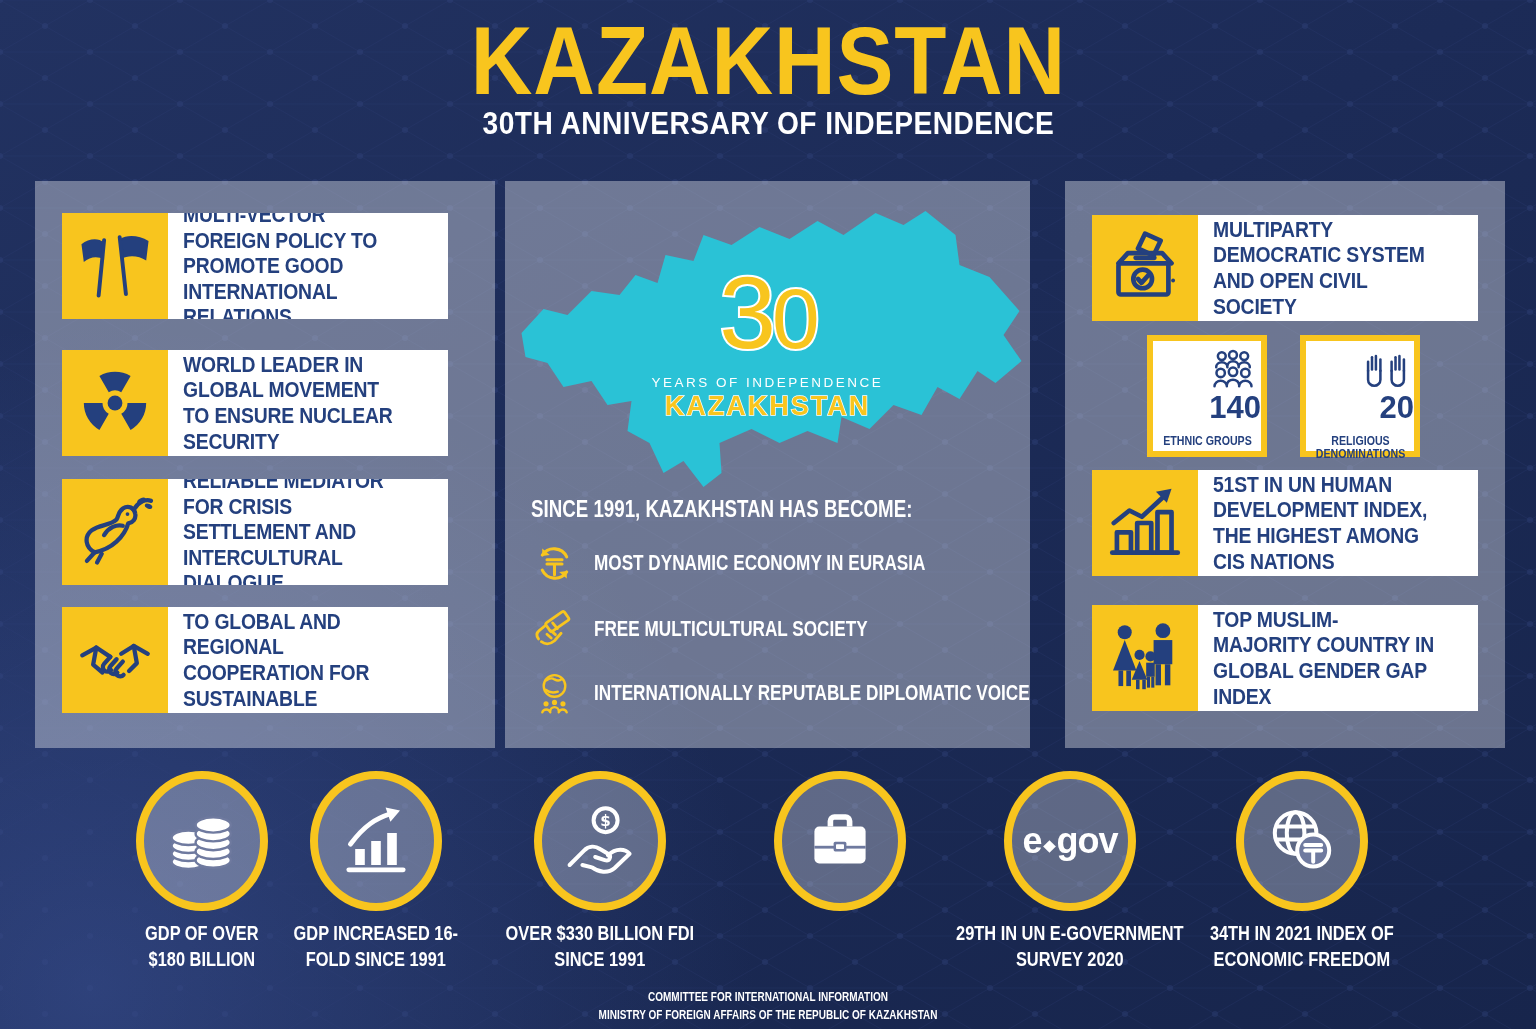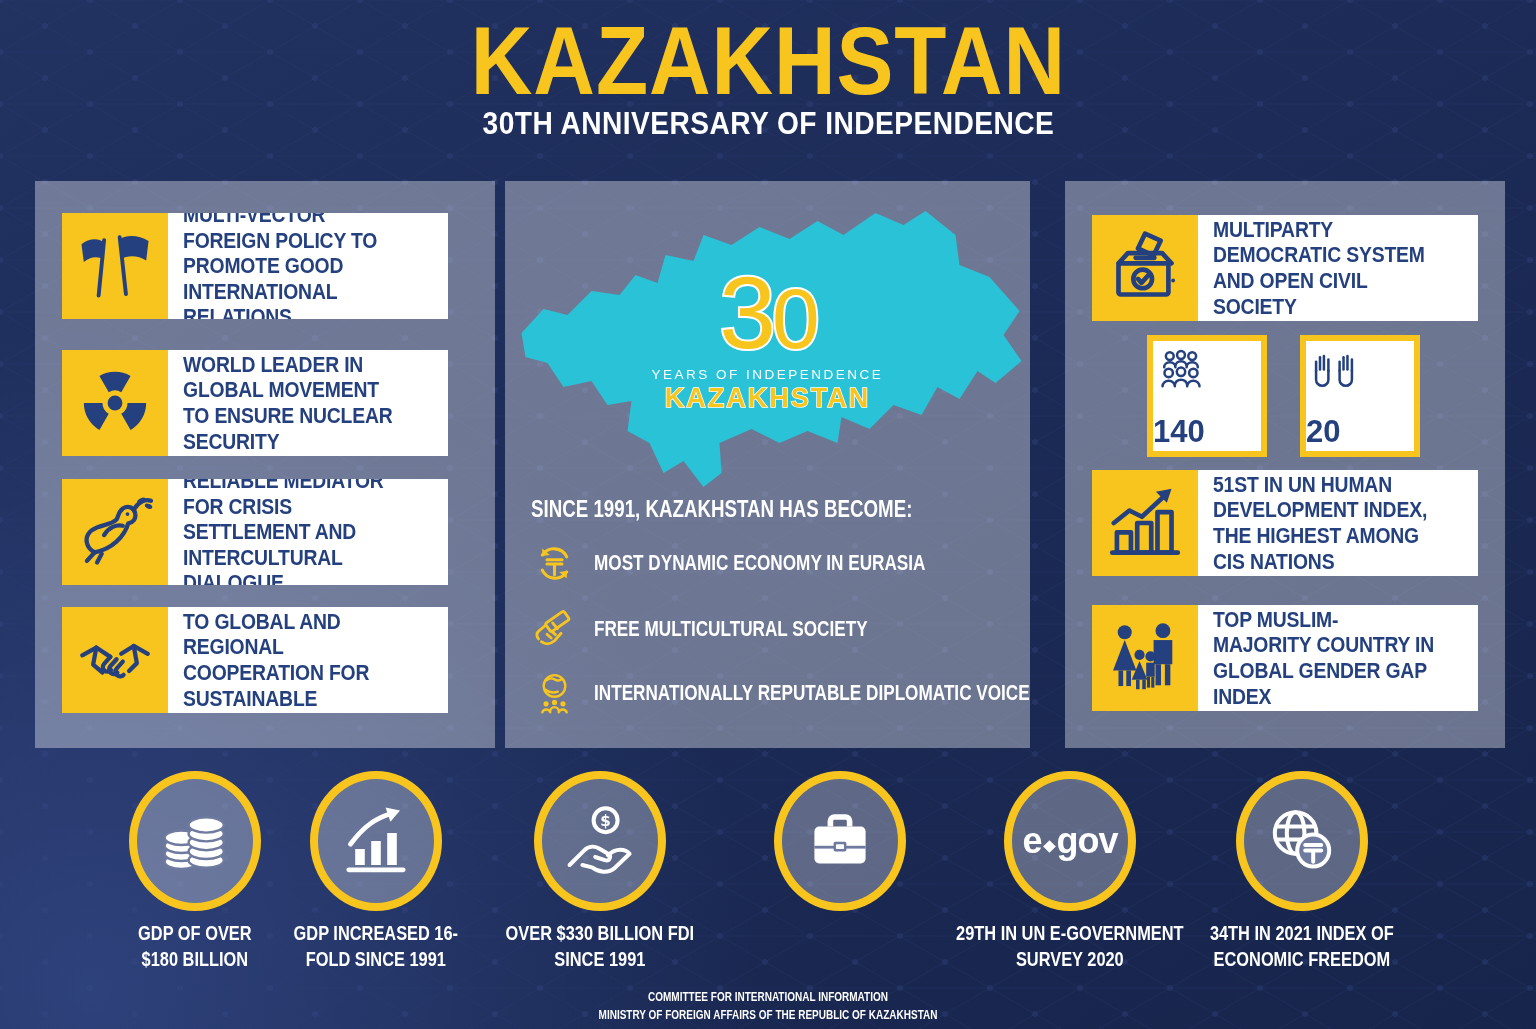--- a/index.html
+++ b/index.html
@@ -23,31 +23,31 @@
   .panel-left{left:35px;width:460px;}
   .panel-center{left:505px;width:525px;}
   .panel-right{left:1065px;width:440px;}
   .prow{position:absolute;left:27px;width:386px;height:106px;display:flex;}
   .picon{width:106px;height:106px;background:#F8C51E;flex:0 0 106px;display:flex;align-items:center;justify-content:center;}
   .picon svg{width:78px;height:78px;}
   .ptext{flex:1;background:#ffffff;display:flex;align-items:center;padding:4px 6px 4px 15px;overflow:hidden;}
   .ptext span{font-size:22.5px;font-weight:700;color:#24407E;line-height:1.14;letter-spacing:-.2px;}
   
   .statcard{position:absolute;width:120px;height:122px;background:#fff;border:6px solid #F8C51E;box-sizing:border-box;
-    display:flex;flex-direction:column;align-items:flex-start;justify-content:flex-start;padding-top:6px;gap:24px;}
+    display:flex;flex-direction:column;align-items:flex-end;justify-content:flex-start;padding-top:6px;}
   .statcard svg{width:56px;height:44px;flex:0 0 auto;}
   .stat-value{font-size:31px;font-weight:700;color:#24407E;line-height:1.0;margin-top:1px;}
   .stat-label{font-size:12.5px;font-weight:700;color:#24407E;text-align:center;line-height:1.05;margin-top:12px;width:100%;padding-left:32px;}
   
   .mapwrap{position:absolute;left:2px;top:10px;width:521px;height:300px;}
   .map-logo{position:absolute;left:0;right:0;top:86px;text-align:center;}
   .logo-num{font-size:102px;font-weight:400;line-height:.92;color:#F8C51E;
     -webkit-text-stroke:4px #ffffff;paint-order:stroke fill;letter-spacing:-4px;}
   .logo-num .n0{font-size:.84em;}
-  .logo-cap{font-size:13.5px;font-weight:400;color:#ffffff;letter-spacing:2.5px;margin-top:6px;}
+  .logo-cap{font-size:13.5px;font-weight:400;color:#ffffff;letter-spacing:2.5px;margin-top:14px;}
   .logo-country{font-size:27px;font-weight:700;color:#F8C51E;-webkit-text-stroke:1.5px #fff;paint-order:stroke fill;letter-spacing:2px;margin-top:1px;}
   .c-heading{position:absolute;left:26px;top:314px;color:#fff;font-size:24px;font-weight:700;width:470px;}
   .bullet{position:absolute;left:26px;width:480px;height:48px;display:flex;align-items:center;justify-content:flex-end;}
   .bullet svg{width:47px;height:47px;flex:0 0 47px;margin-right:16px;}
   .bullet-text{color:#fff;font-size:22px;font-weight:700;min-width:0;width:100%;}
   
   .bstat{position:absolute;top:771px;width:240px;text-align:center;}
   .bcircle{width:132px;height:140px;margin:0 auto;border:8px solid #F8C51E;border-radius:50%;
     background:rgba(255,255,255,.30);box-sizing:border-box;display:flex;align-items:center;justify-content:center;}
   .bcircle svg{width:80px;height:80px;}
@@ -322,21 +322,21 @@
               <rect x="58" y="74" width="4" height="14"></rect>
           </g>
         </svg>
       </div>
       <div class="ptext">
           <span class="cond-l">TOP MUSLIM-MAJORITY COUNTRY IN GLOBAL GENDER GAP INDEX</span>
         </div>
     </div>
   </div>
 
-  <div class="bstat" style="left:75px">
+  <div class="bstat" style="left:82px">
     <div class="bcircle">
       <svg viewBox="0 0 100 100">
         <g fill="#ffffff" stroke="#6F7A9F" stroke-width="3">
           <ellipse cx="33" cy="76" rx="21" ry="9"></ellipse>
             <ellipse cx="33" cy="66" rx="21" ry="9"></ellipse>
           <ellipse cx="33" cy="56" rx="21" ry="9"></ellipse>
             <ellipse cx="33" cy="46" rx="21" ry="9"></ellipse>
           <ellipse cx="64" cy="74" rx="22" ry="9.5"></ellipse>
             <ellipse cx="64" cy="63" rx="22" ry="9.5"></ellipse>
           <ellipse cx="64" cy="52" rx="22" ry="9.5"></ellipse>

